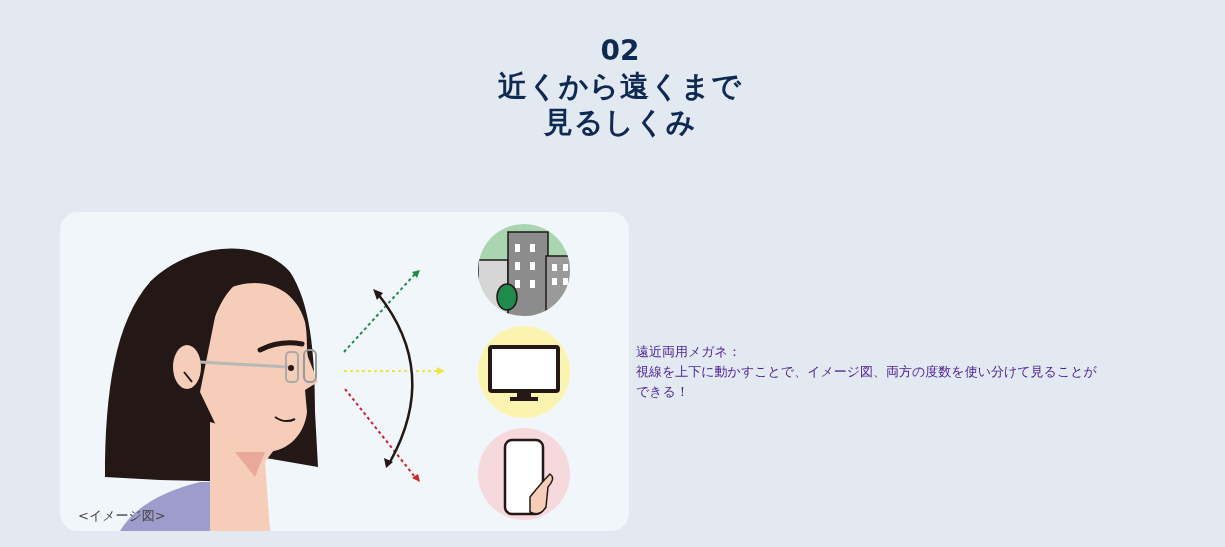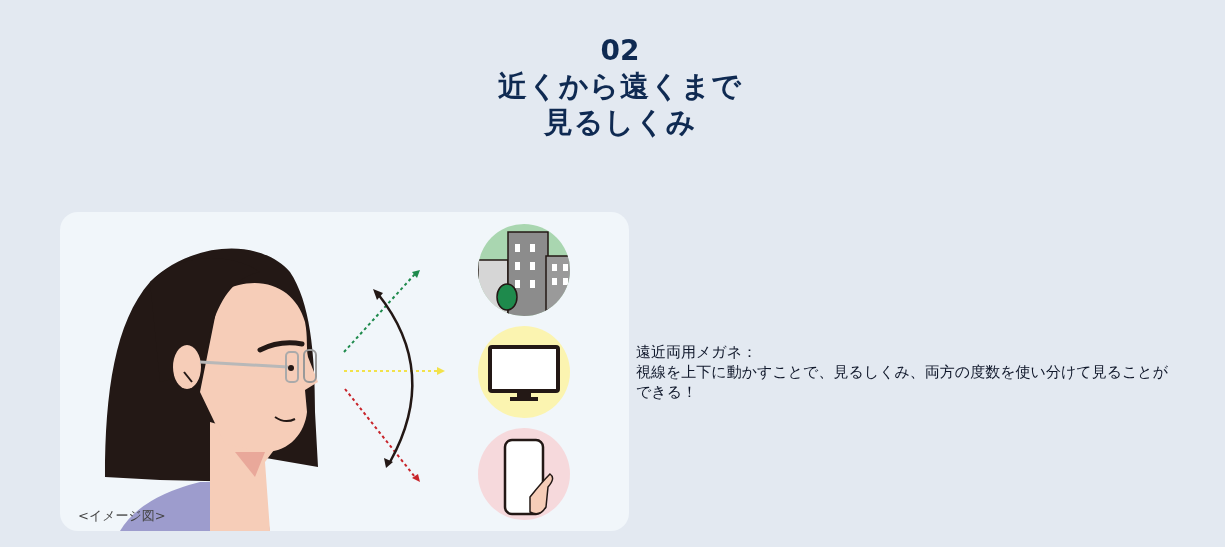--- a/index.html
+++ b/index.html
@@ -19,21 +19,21 @@
     .card {
       position: absolute; left: 38px; top: 212px; width: 569px; height: 319px;
       background: #f1f6fa; border-radius: 18px; overflow: hidden; margin-left: 22px;
     }
     .card svg { position: absolute; left: 0; top: 0; }
     .caption {
       position: absolute; left: 18px; bottom: 6px; font-size: 13px; color: #444;
     }
     .desc {
       position: absolute; left: 636px; top: 342px; width: 580px;
-      font-size: 15px; line-height: 20px; color: #0f172a;
+      font-size: 13px; line-height: 20px; color: #4c1d95;
     }
     .desc div { display: block; }
   </style>
 </head>
 <body>
 
 <div class="heading">
   <span class="num">02</span>
   <span class="line">近くから遠くまで</span>
   <span class="line">見るしくみ</span>
@@ -115,15 +115,15 @@
       <circle cx="464" cy="262" r="46" fill="#f6d9dc"></circle>
       <rect x="445" y="228" width="38" height="74" rx="7" fill="#fff" stroke="#231815" stroke-width="2.5"></rect>
       <path d="M470 285 Q482 270 490 262 Q496 266 488 275 L486 295 Q480 305 470 300 Z" fill="#f6cdb8" stroke="#231815" stroke-width="1.5"></path>
     </g>
   </svg>
   <div class="caption">&lt;イメージ図&gt;</div>
 </div>
 
 <div class="desc">
   <div>遠近両用メガネ：</div>
-  <div>視線を上下に動かすことで、見るしくみ、両方の度数を使い分けて見ることが</div>
+  <div>視線を上下に動かすことで、イメージ図、両方の度数を使い分けて見ることが</div>
   <div>できる！</div>
 </div>
 
 </body></html>

